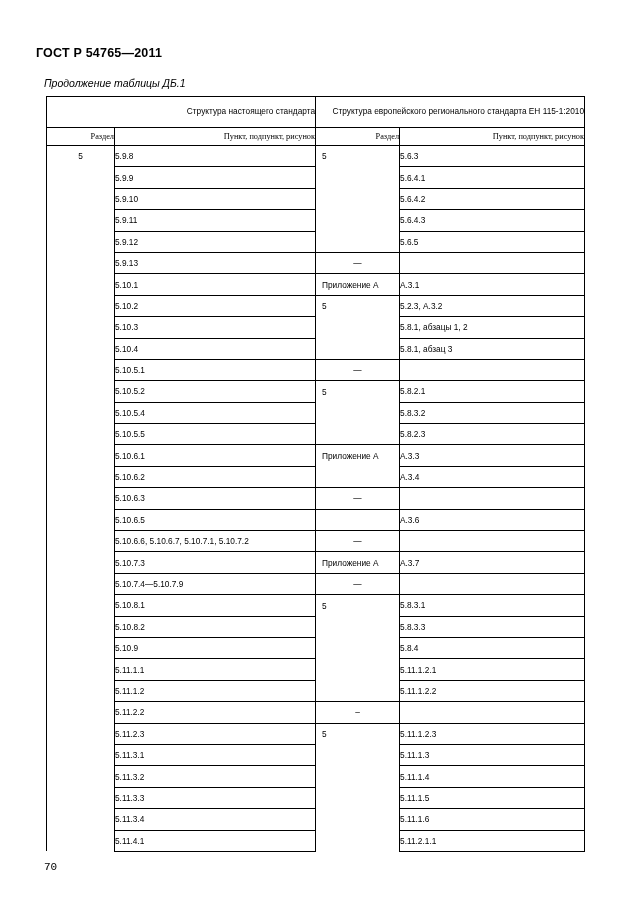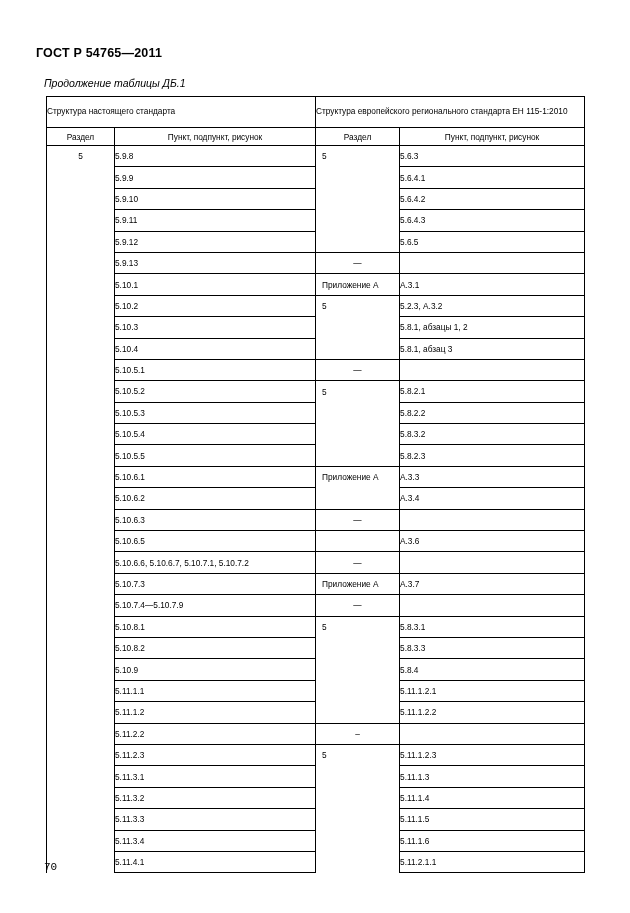--- a/index.html
+++ b/index.html
@@ -53,30 +53,31 @@
     table-layout: fixed;
   }
   table.main td, table.main th {
     border: 1px solid #000;
     font-weight: normal;
     font-size: 8.3px;
     padding: 0;
     vertical-align: middle;
   }
   .hdr-top {
-    text-align: left;
+    text-align: right;
     height: 30px;
     font-size: 8.6px;
     line-height: 1.35;
     padding: 2px 4px;
   }
   .hdr-sub {
-    text-align: center;
+    text-align: right;
     height: 17px;
     font-size: 8.3px;
+    font-family: Liberation Serif, serif;
   }
   .cell {
     height: 20.4px;
     padding-left: 6px;
     text-align: left;
     white-space: nowrap;
     overflow: hidden;
   }
   .cell.center {
     text-align: center;
@@ -183,26 +184,20 @@
           <td class="cell"></td>
         </tr>
         <tr>
           <td class="cell center noborder-v"></td>
           <td class="cell">5.10.5.2</td>
           <td class="cell" style="padding-left: 6px; border-top: 1px solid rgb(0, 0, 0); border-bottom: none;">5</td>
           <td class="cell">5.8.2.1</td>
         </tr>
         <tr>
           <td class="cell center noborder-v"></td>
-          <td class="cell">5.10.5.3</td>
-          <td class="cell noborder-v" style="padding-left: 6px;"></td>
-          <td class="cell">5.8.2.2</td>
-        </tr>
-        <tr>
-          <td class="cell center noborder-v"></td>
           <td class="cell">5.10.5.4</td>
           <td class="cell noborder-v" style="padding-left: 6px;"></td>
           <td class="cell">5.8.3.2</td>
         </tr>
         <tr>
           <td class="cell center noborder-v"></td>
           <td class="cell">5.10.5.5</td>
           <td class="cell noborder-v" style="padding-left: 6px; border-bottom: 1px solid rgb(0, 0, 0);"></td>
           <td class="cell">5.8.2.3</td>
         </tr>

